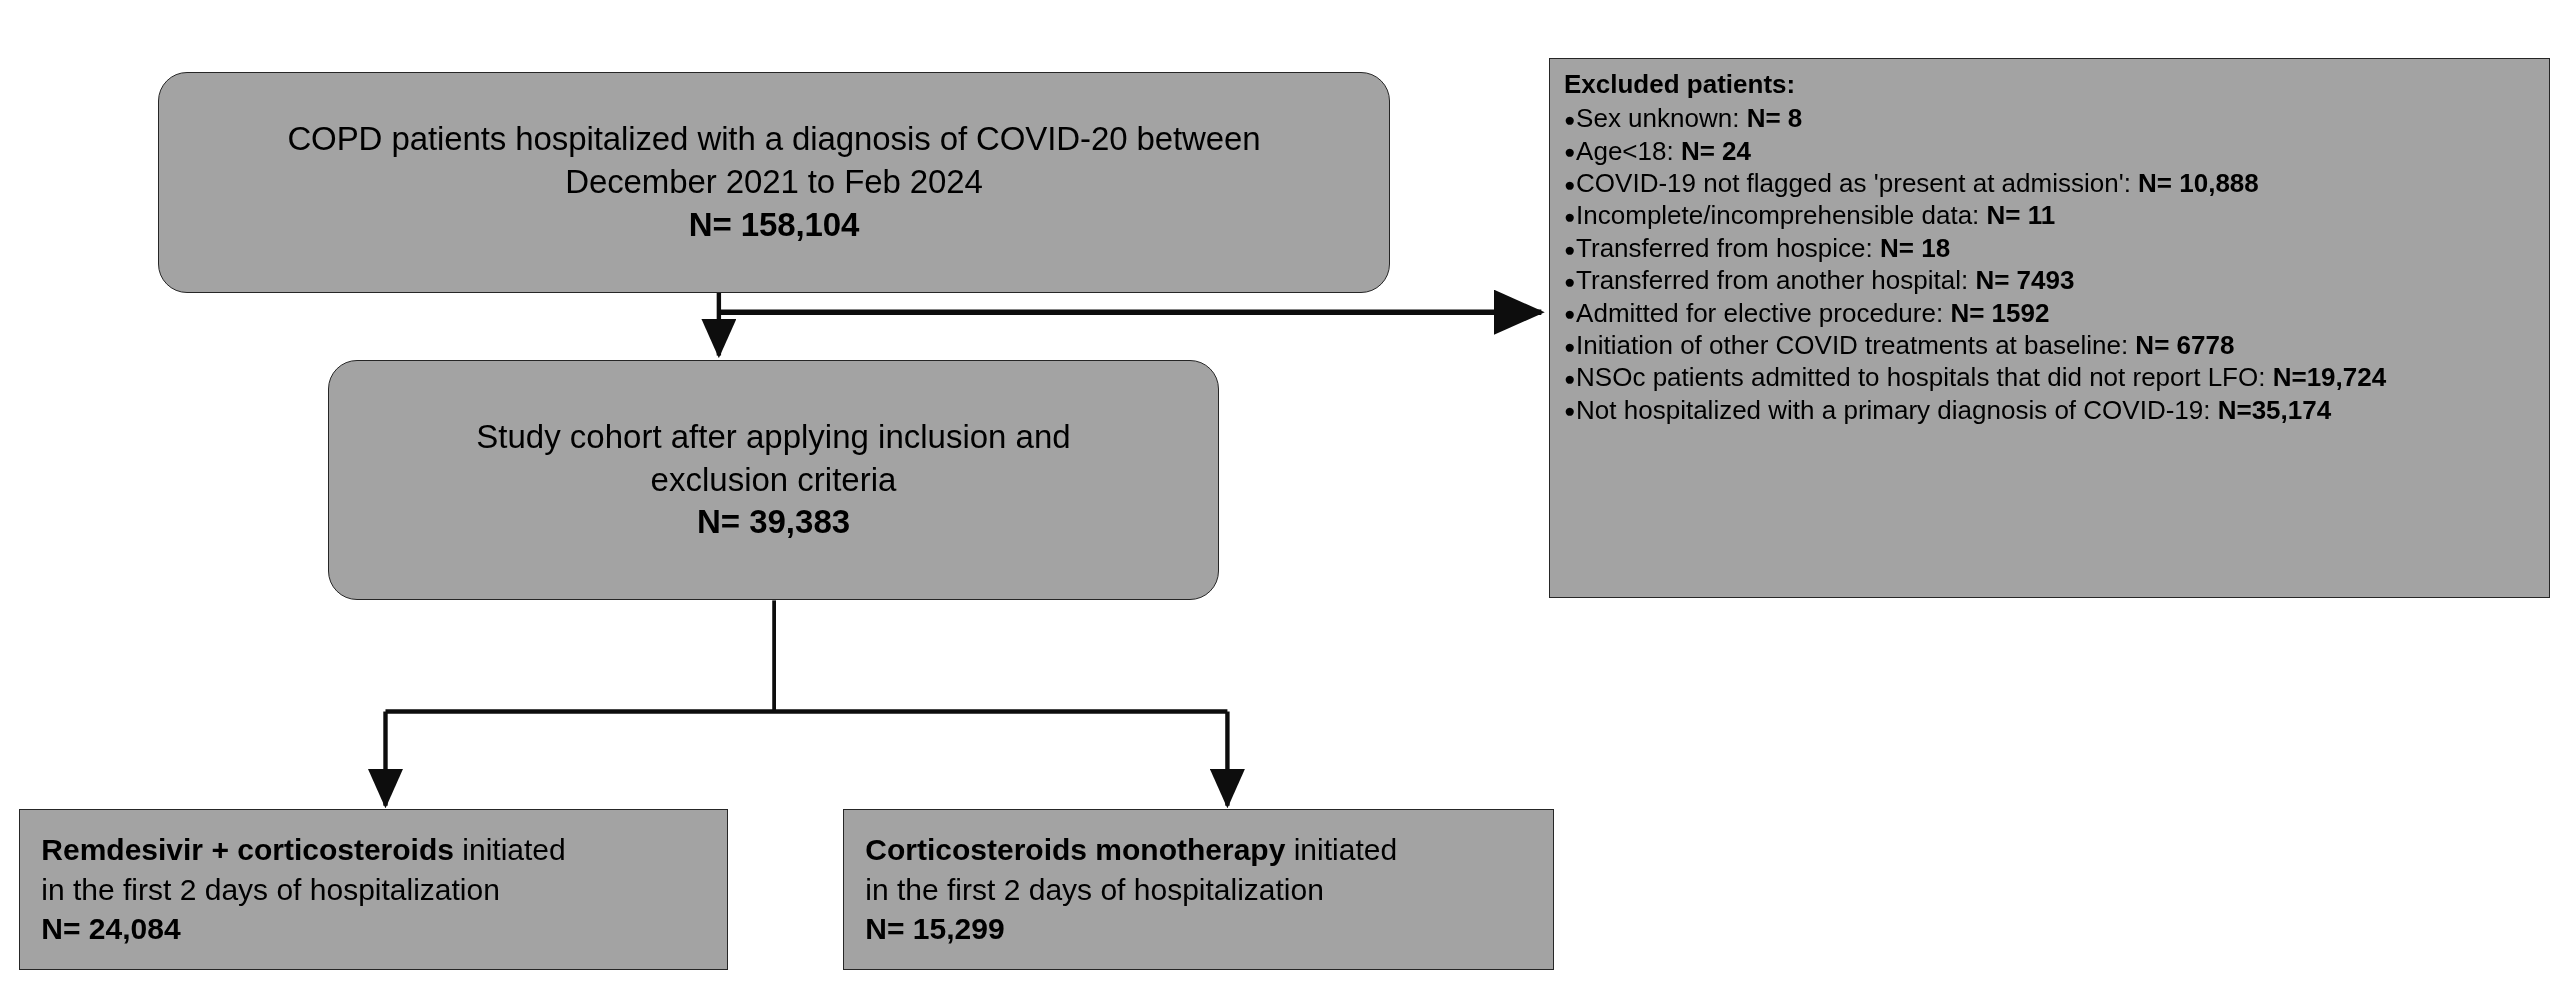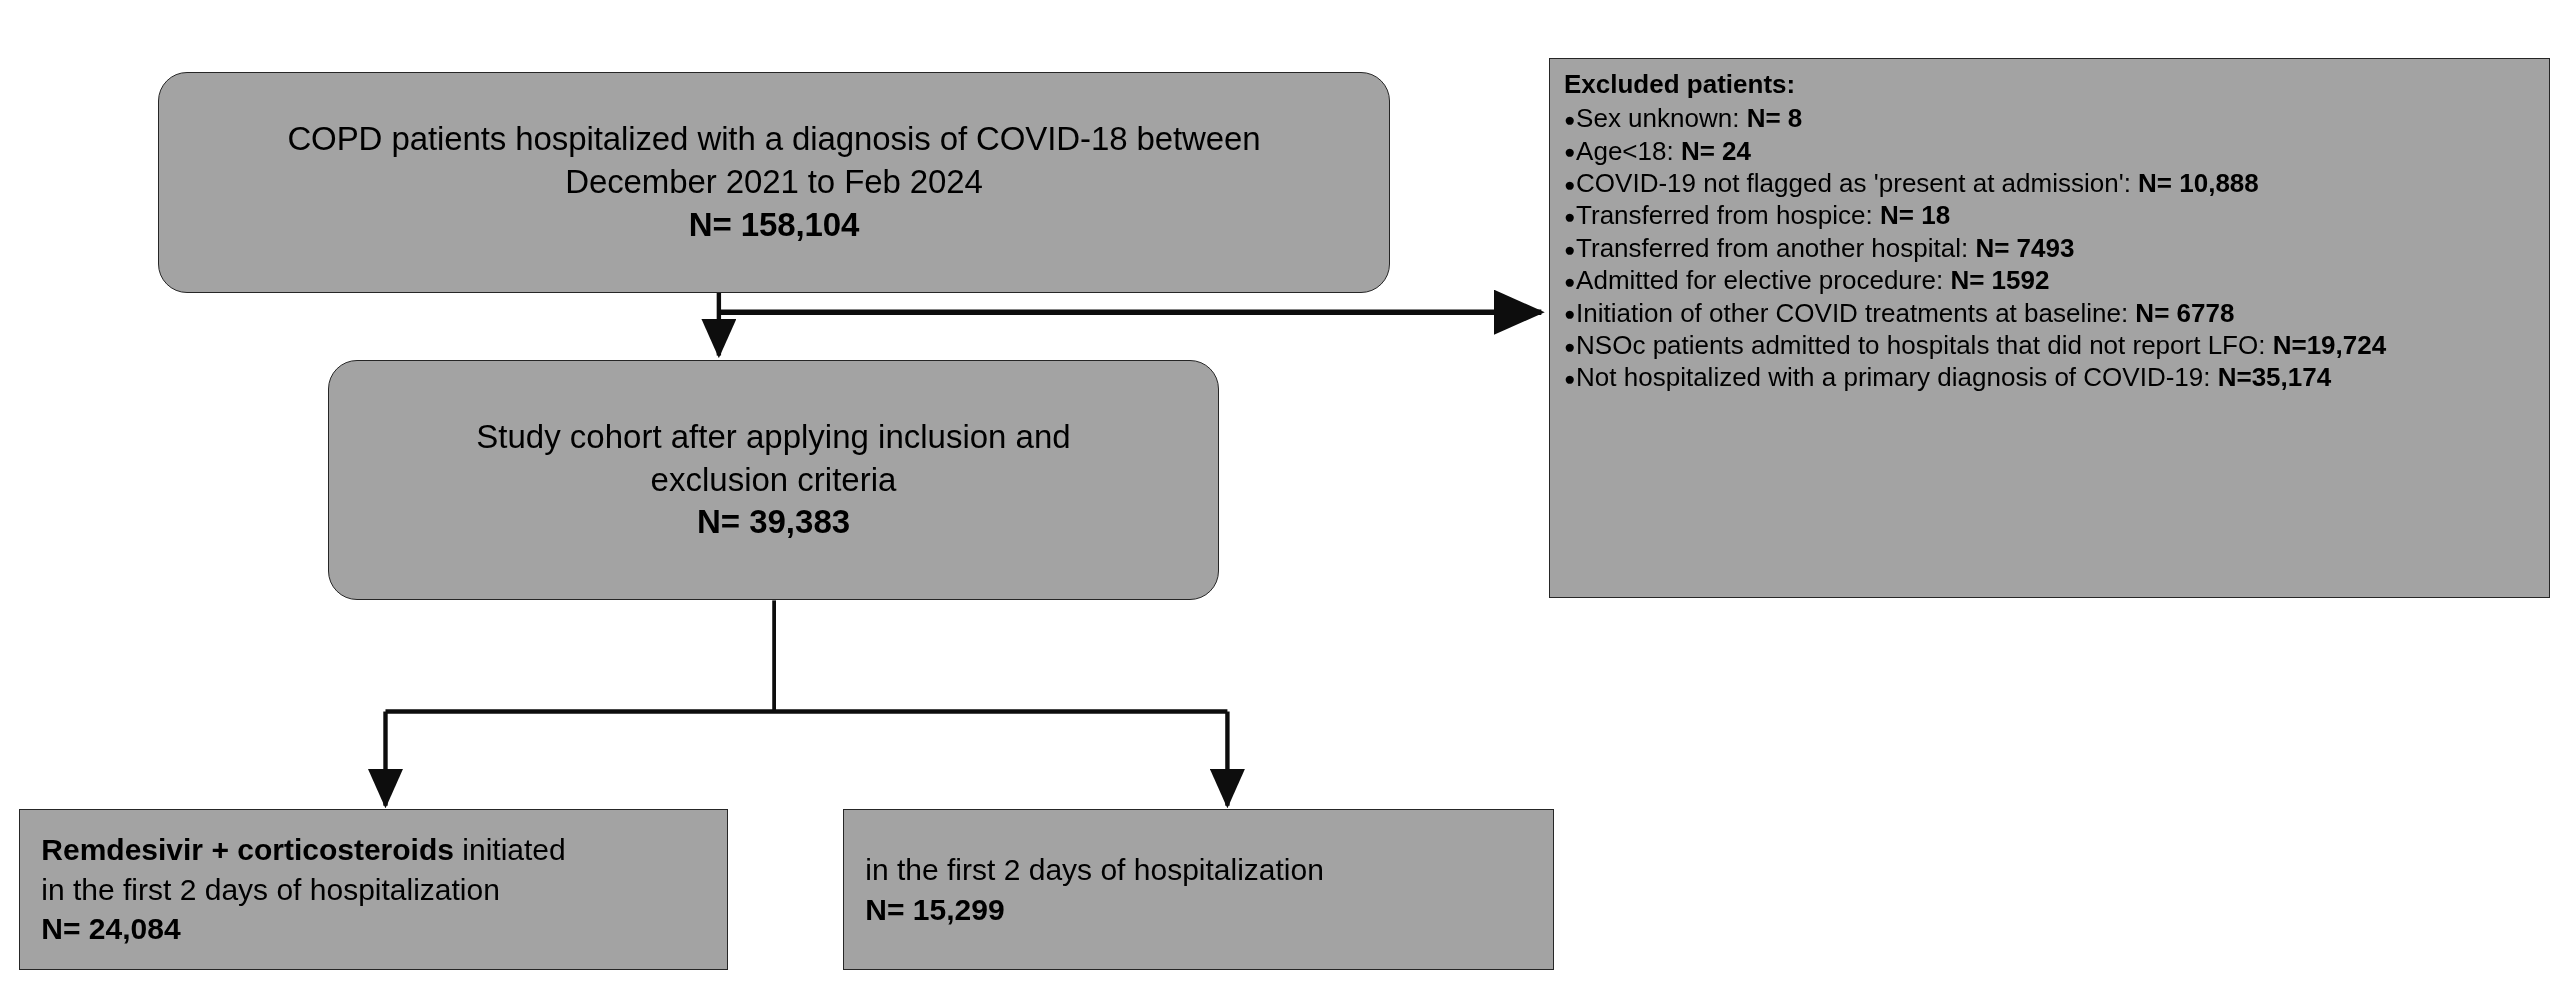--- a/index.html
+++ b/index.html
@@ -156,50 +156,54 @@
     <line x1="1233" y1="956" x2="1233" y2="1133" stroke="#0d0d0d" stroke-width="6"></line>
 
     <line x1="614" y1="1133" x2="1955" y2="1133" stroke="#0d0d0d" stroke-width="7"></line>
 
     <line x1="614" y1="1133" x2="614" y2="1283" stroke="#0d0d0d" stroke-width="7" marker-end="url(#arrowhead)"></line>
 
     <line x1="1955" y1="1133" x2="1955" y2="1283" stroke="#0d0d0d" stroke-width="7" marker-end="url(#arrowhead)"></line>
   </svg>
 
   <div class="node node-rounded node-centered" id="node-source">
-    <div class="line">COPD patients hospitalized with a diagnosis of COVID-18 between</div>
+    <div class="line">COPD patients hospitalized with a diagnosis of COVID-20 between</div>
     <div class="line">December 2021 to Feb 2024</div>
     <div class="line line-n">N= 158,104</div>
   </div>
 
   <div class="node node-rounded node-centered" id="node-cohort">
     <div class="line">Study cohort after applying inclusion and</div>
     <div class="line">exclusion criteria</div>
     <div class="line line-n">N= 39,383</div>
   </div>
 
   <div class="node node-left" id="node-arm-rdv">
     <div class="arm-line">
       <b>Remdesivir + corticosteroids</b><span> initiated</span>
     </div>
     <div class="arm-line">in the first 2 days of hospitalization</div>
     <div class="arm-line arm-n">N= 24,084</div>
   </div>
 
   <div class="node node-left" id="node-arm-cs">
+    <div class="arm-line">
+      <b>Corticosteroids monotherapy</b><span> initiated</span>
+    </div>
     <div class="arm-line">in the first 2 days of hospitalization</div>
     <div class="arm-line arm-n">N= 15,299</div>
   </div>
 
   <div class="node node-left" id="node-excluded">
     <div id="excluded-title">Excluded patients:</div>
     <ul id="excluded-list">
         <li><span class="bullet">●</span><span>Sex unknown: </span><span class="cnt">N= 8</span></li>
         <li><span class="bullet">●</span><span>Age&lt;18: </span><span class="cnt">N= 24</span></li>
         <li><span class="bullet">●</span><span>COVID-19 not flagged as 'present at admission': </span><span class="cnt">N= 10,888</span></li>
+        <li><span class="bullet">●</span><span>Incomplete/incomprehensible data: </span><span class="cnt">N= 11</span></li>
         <li><span class="bullet">●</span><span>Transferred from hospice: </span><span class="cnt">N= 18</span></li>
         <li><span class="bullet">●</span><span>Transferred from another hospital: </span><span class="cnt">N= 7493</span></li>
         <li><span class="bullet">●</span><span>Admitted for elective procedure: </span><span class="cnt">N= 1592</span></li>
         <li><span class="bullet">●</span><span>Initiation of other COVID treatments at baseline: </span><span class="cnt">N= 6778</span></li>
         <li><span class="bullet">●</span><span>NSOc patients admitted to hospitals that did not report LFO: </span><span class="cnt">N=19,724</span></li>
         <li><span class="bullet">●</span><span>Not hospitalized with a primary diagnosis of COVID-19: </span><span class="cnt">N=35,174</span></li>
       </ul>
   </div>
 
 </div>

